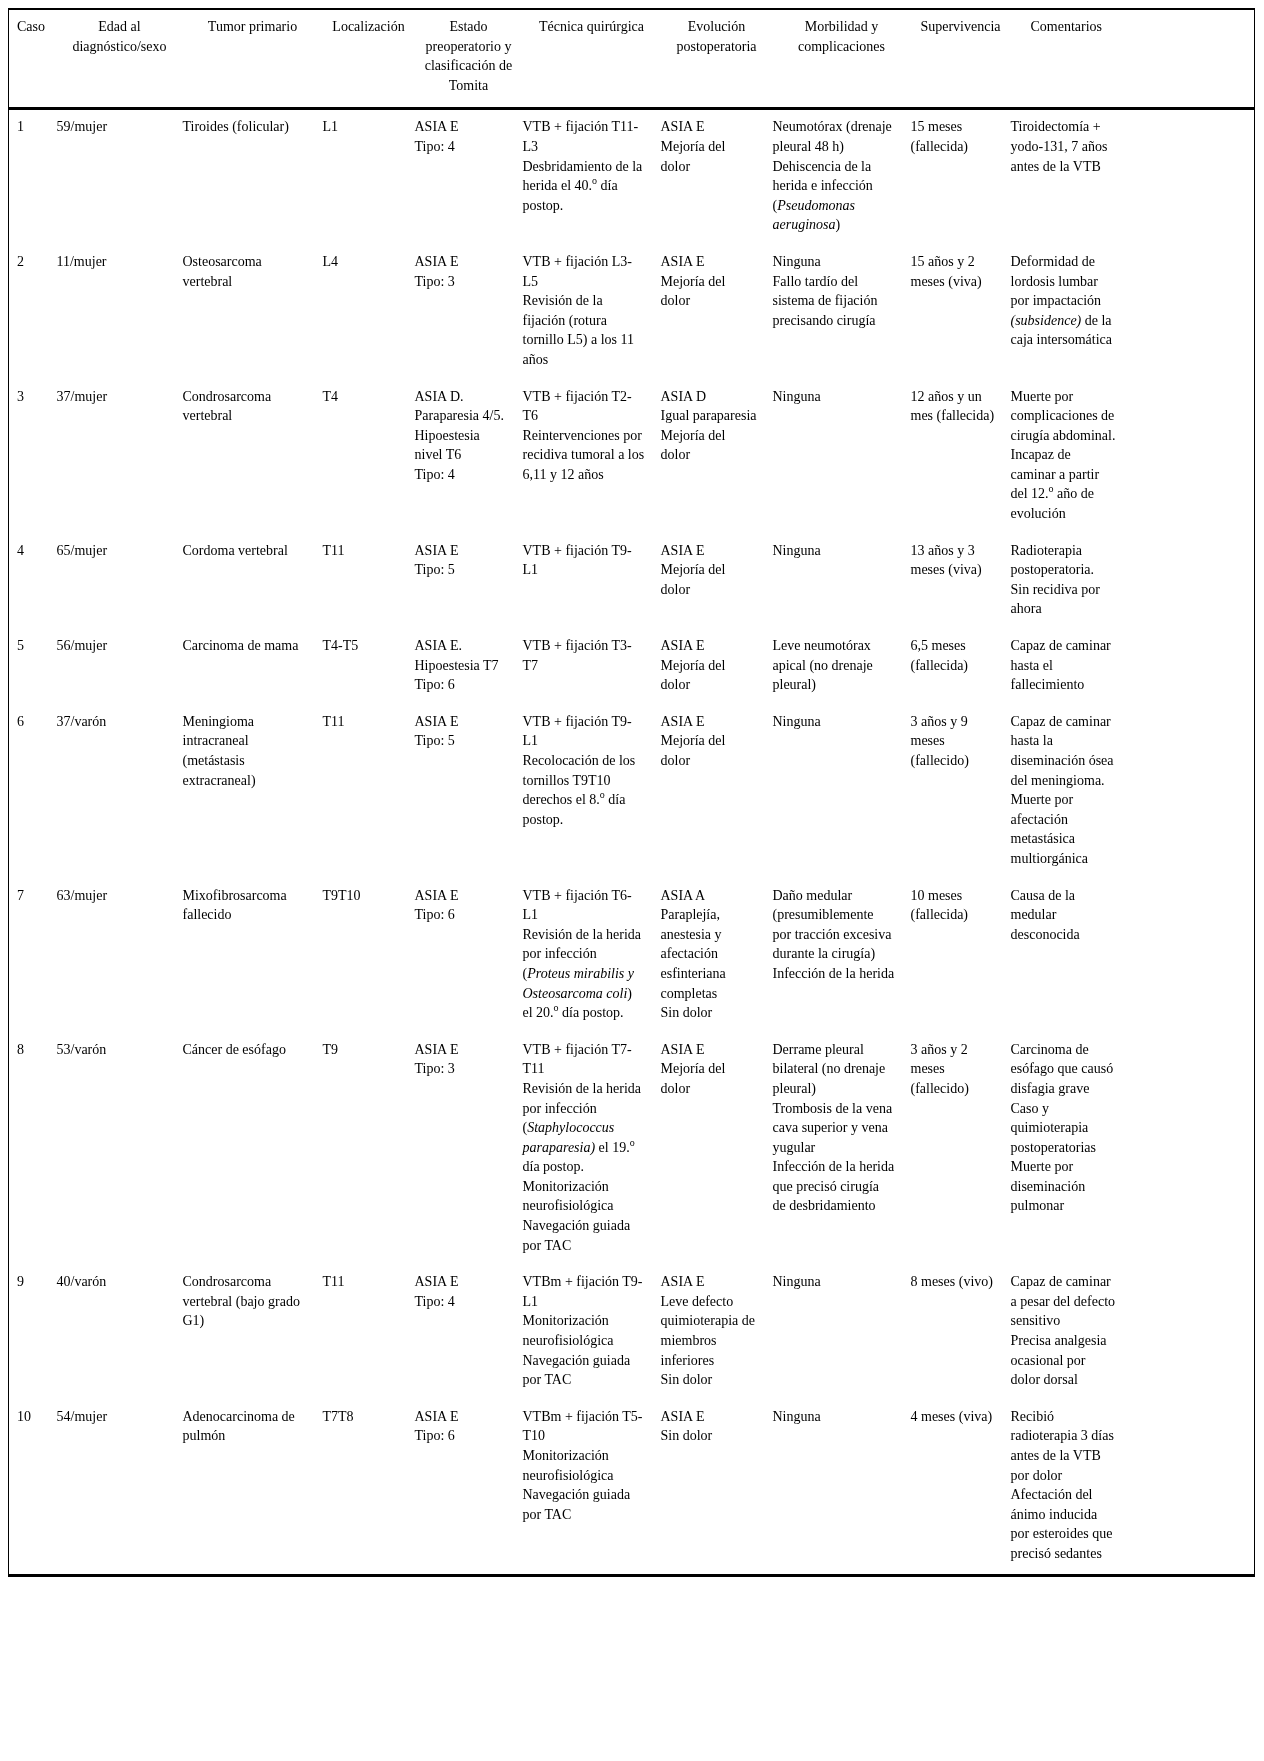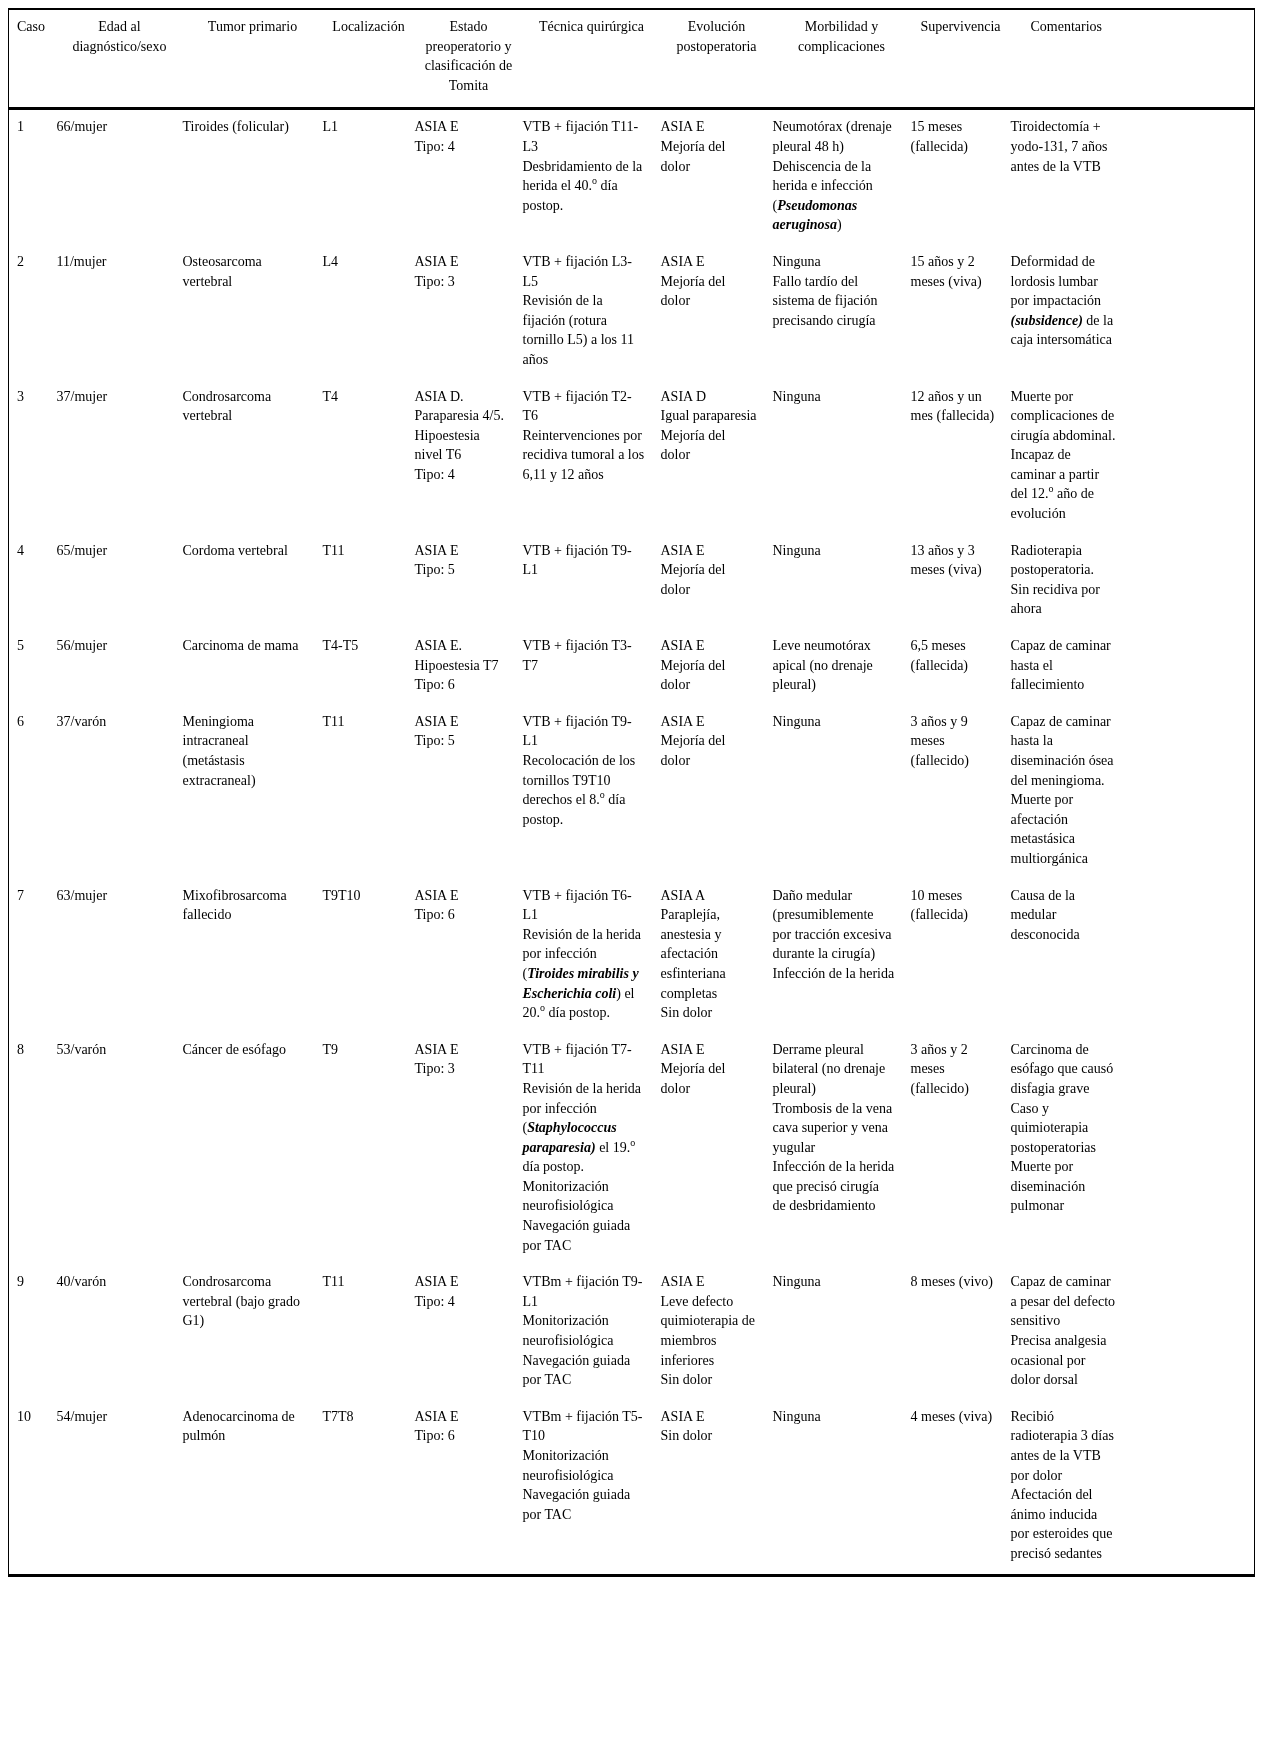--- a/index.html
+++ b/index.html
@@ -10,21 +10,21 @@
     border-left:1px solid #000; border-right:1px solid #000;
     font-size:14px; line-height:1.4; }
   thead th { font-weight:normal; vertical-align:top;
     padding:7px 2px 12px 2px; border-bottom:3px solid #000; }
   thead th.col-caso { text-align:left; padding-left:8px; }
   thead th.col-comentarios { padding-right:134px; }
   tbody td { vertical-align:top; text-align:left; padding:7px 16px 10px 0; }
   tbody td.col-caso { padding-left:8px; padding-right:4px; }
   tbody td.col-comentarios { padding-right:138px; }
   td .ln, th .ln { display:block; }
-  i { font-style:italic;font-weight:bold; }
+  i { font-style:italic; }
   sup { font-size:10px; line-height:0; vertical-align:super; }
 </style>
 </head>
 <body>
 
 <div class="page">
   <table class="cases">
     <colgroup id="cols">
         <col style="width: 48px;">
         <col style="width: 126px;">
@@ -70,21 +70,21 @@
             <span class="ln">Comentarios</span>
           </th>
         </tr>
     </thead>
     <tbody id="table-body">
         <tr>
           <td class="col-caso">
             <span class="ln">1</span>
           </td>
           <td class="col-edad">
-            <span class="ln">66/mujer</span>
+            <span class="ln">59/mujer</span>
           </td>
           <td class="col-tumor">
             <span class="ln">Tiroides (folicular)</span>
           </td>
           <td class="col-localizacion">
             <span class="ln">L1</span>
           </td>
           <td class="col-estado">
             <span class="ln">ASIA E</span>
             <span class="ln">Tipo: 4</span>
@@ -295,21 +295,21 @@
           </td>
           <td class="col-localizacion">
             <span class="ln">T9T10</span>
           </td>
           <td class="col-estado">
             <span class="ln">ASIA E</span>
             <span class="ln">Tipo: 6</span>
           </td>
           <td class="col-tecnica">
             <span class="ln">VTB + fijación T6-L1</span>
-            <span class="ln">Revisión de la herida por infección (<i>Tiroides mirabilis y Escherichia coli</i>) el 20.<sup>o</sup> día postop.</span>
+            <span class="ln">Revisión de la herida por infección (<i>Proteus mirabilis y Osteosarcoma coli</i>) el 20.<sup>o</sup> día postop.</span>
           </td>
           <td class="col-evolucion">
             <span class="ln">ASIA A</span>
             <span class="ln">Paraplejía, anestesia y afectación esfinteriana completas</span>
             <span class="ln">Sin dolor</span>
           </td>
           <td class="col-morbilidad">
             <span class="ln">Daño medular (presumiblemente por tracción excesiva durante la cirugía)</span>
             <span class="ln">Infección de la herida</span>
           </td>

